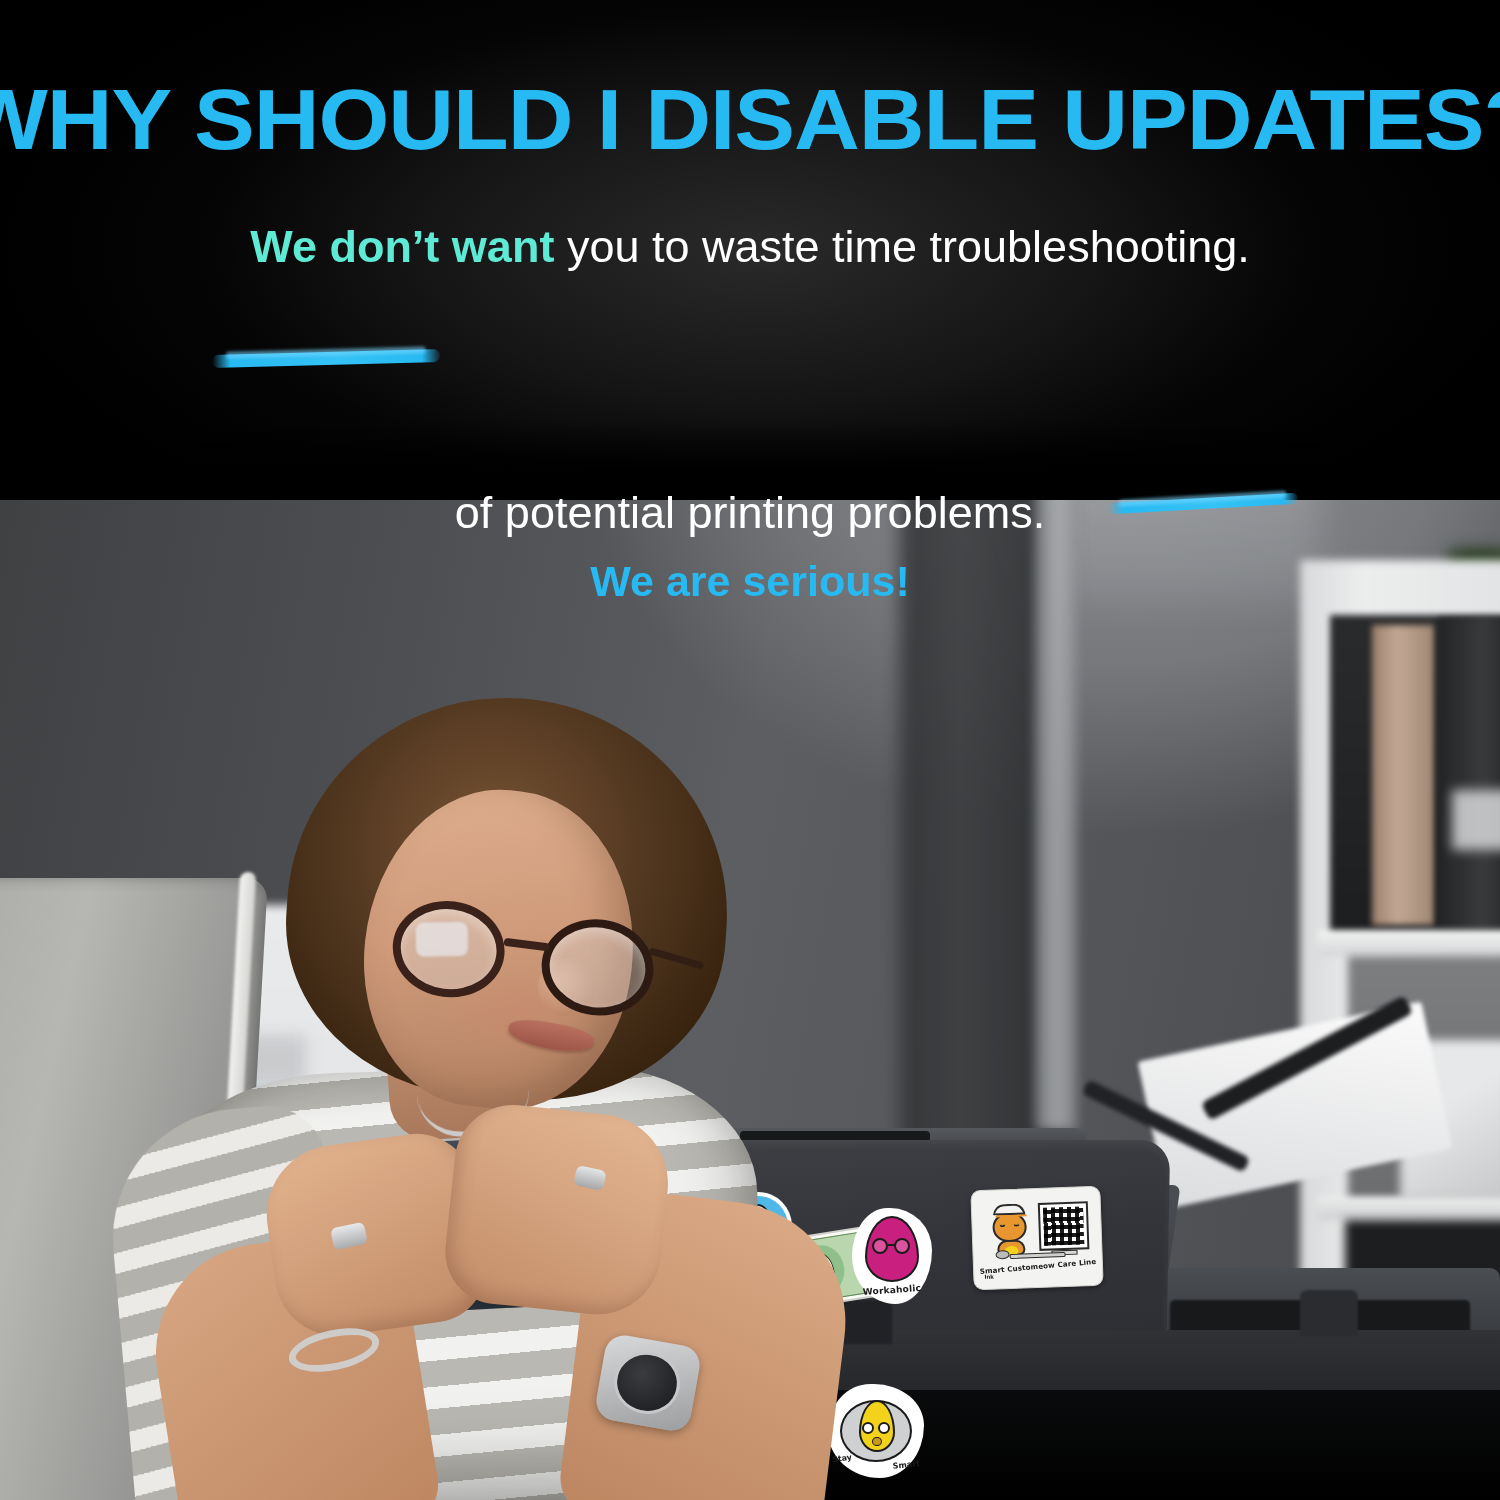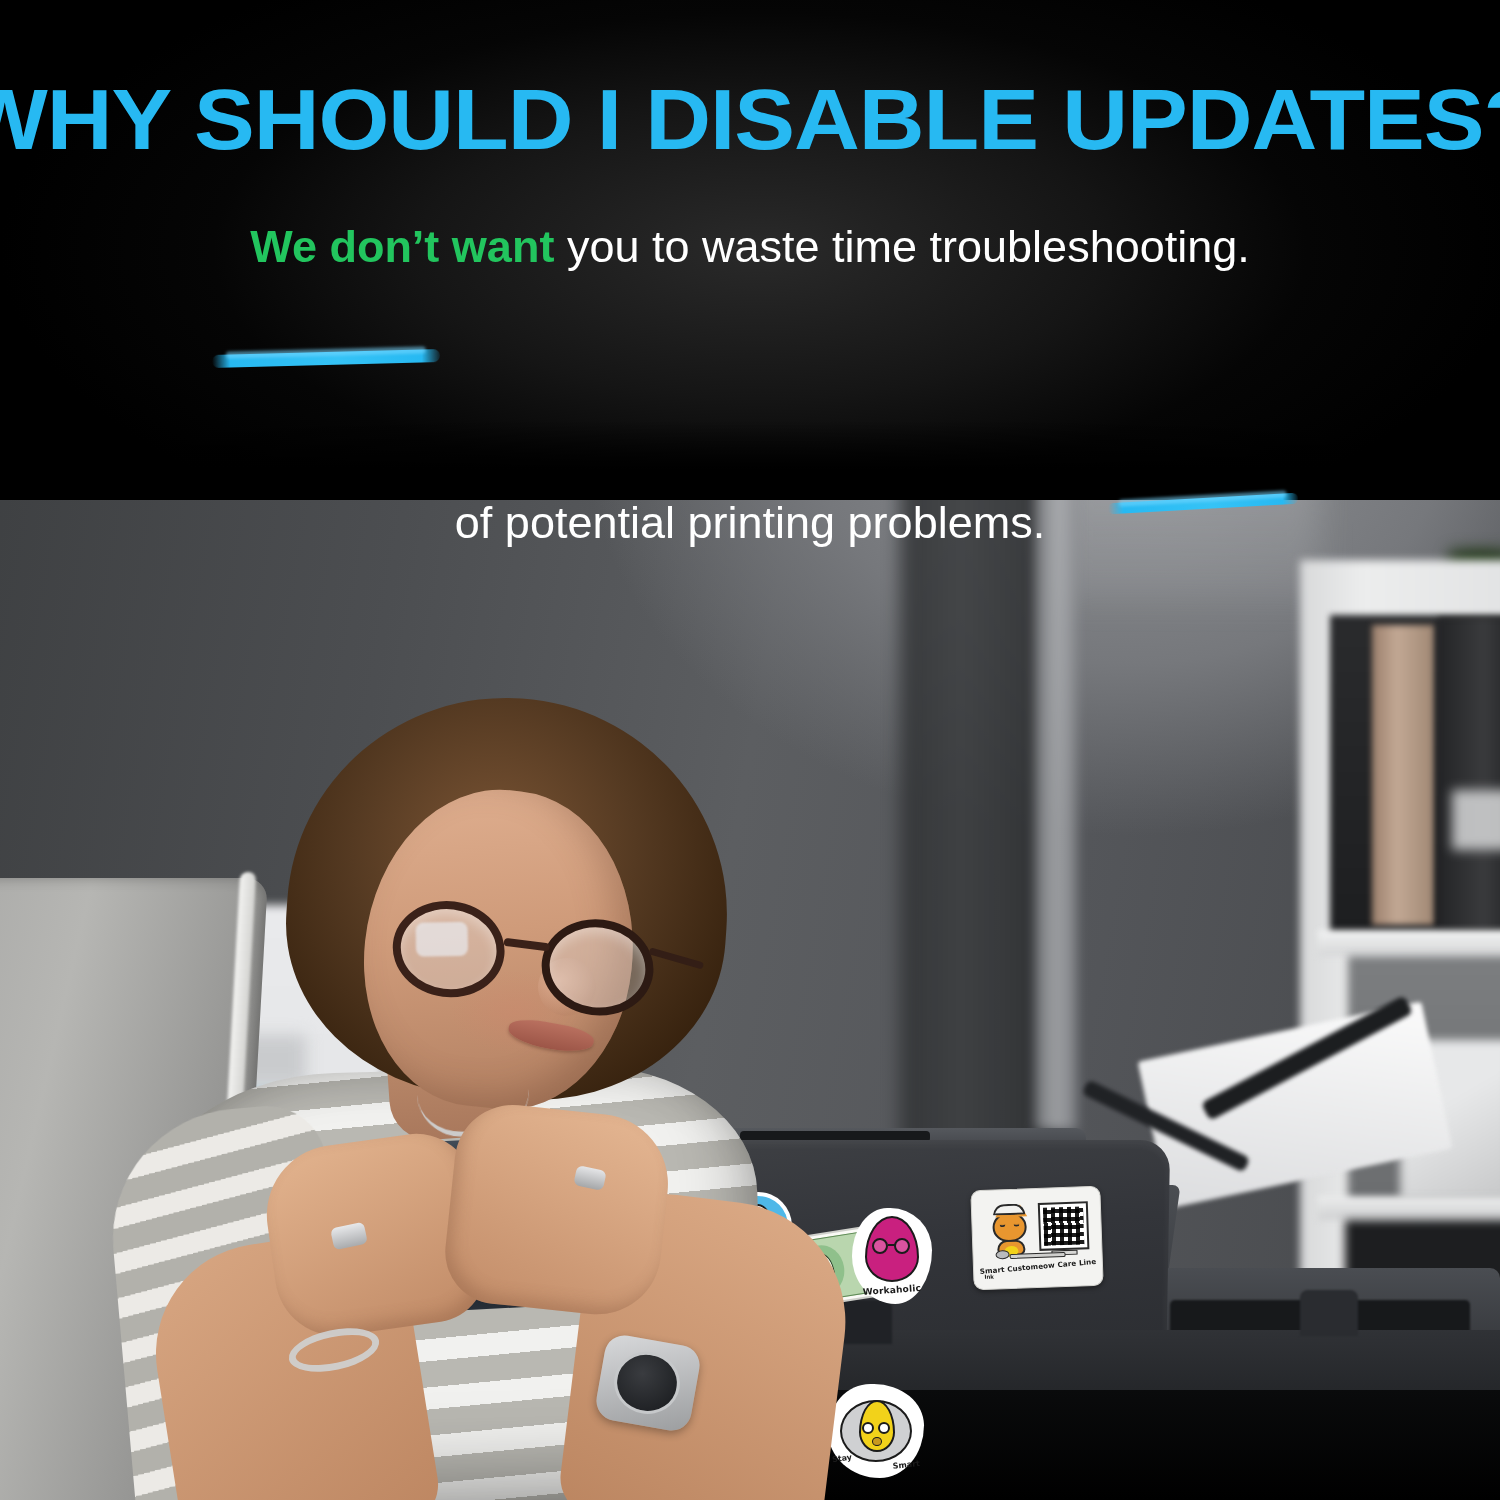--- a/index.html
+++ b/index.html
@@ -214,25 +214,25 @@
                 background:linear-gradient(180deg, rgba(0,0,0,0) 0%, #000 62%, #000 100%); z-index:5; }
 
   .headline { position:absolute; left:0; top:70px; width:1500px; text-align:center;
               color:#27b9f2; font-weight:700; font-size:86px; letter-spacing:-1px;
               font-family:"Liberation Sans", sans-serif;
               transform:scaleX(1.06); z-index:7; white-space:nowrap; }
 
   .tline { position:absolute; width:1500px; text-align:center; color:#fff;
            font-size:45px; line-height:1.1; z-index:7; white-space:nowrap;
            font-family:"Liberation Sans", sans-serif; }
-  .tline b { font-weight:700; color:#22c55e; }
+  .tline b { font-weight:700; color:#5eead4; }
   .l1 { top:222px; }
   .l2 { top:285px; }
   .l3 { top:438px; }
-  .l4 { top:498px; }
+  .l4 { top:488px; }
   .l5 { top:558px; color:#27b9f2; font-weight:700; font-size:43px; }
 
   
   .stroke { position:absolute; z-index:8; height:13px;
             background:linear-gradient(90deg, rgba(39,185,242,0) 0%, #27b9f2 8%, #35c3f6 55%, #27b9f2 92%, rgba(39,185,242,.1) 100%);
             border-radius:7px; filter:blur(.6px); }
   .stroke.s1 { left:212px; top:352px; width:228px; transform:rotate(-1.5deg); }
   .stroke.s2 { left:1108px; top:498px; width:190px; transform:rotate(-3.2deg); height:11px; }
   .stroke:after { content:""; position:absolute; left:6%; top:-3px; width:88%; height:7px;
                   background:rgba(120,215,255,.55); border-radius:6px; filter:blur(1.4px); }
@@ -396,14 +396,15 @@
 
   <div class="headline">WHY SHOULD I DISABLE UPDATES?</div>
 
   <div class="tline l1">
     <b>We don’t want</b><span> you to waste time troubleshooting.</span>
   </div>
   <div class="stroke s1"></div>
 
   <div class="stroke s2"></div>
   <div class="tline l4">of potential printing problems.</div>
+  <div class="tline l5">We are serious!</div>
 
 </div>
 
 </body></html>

